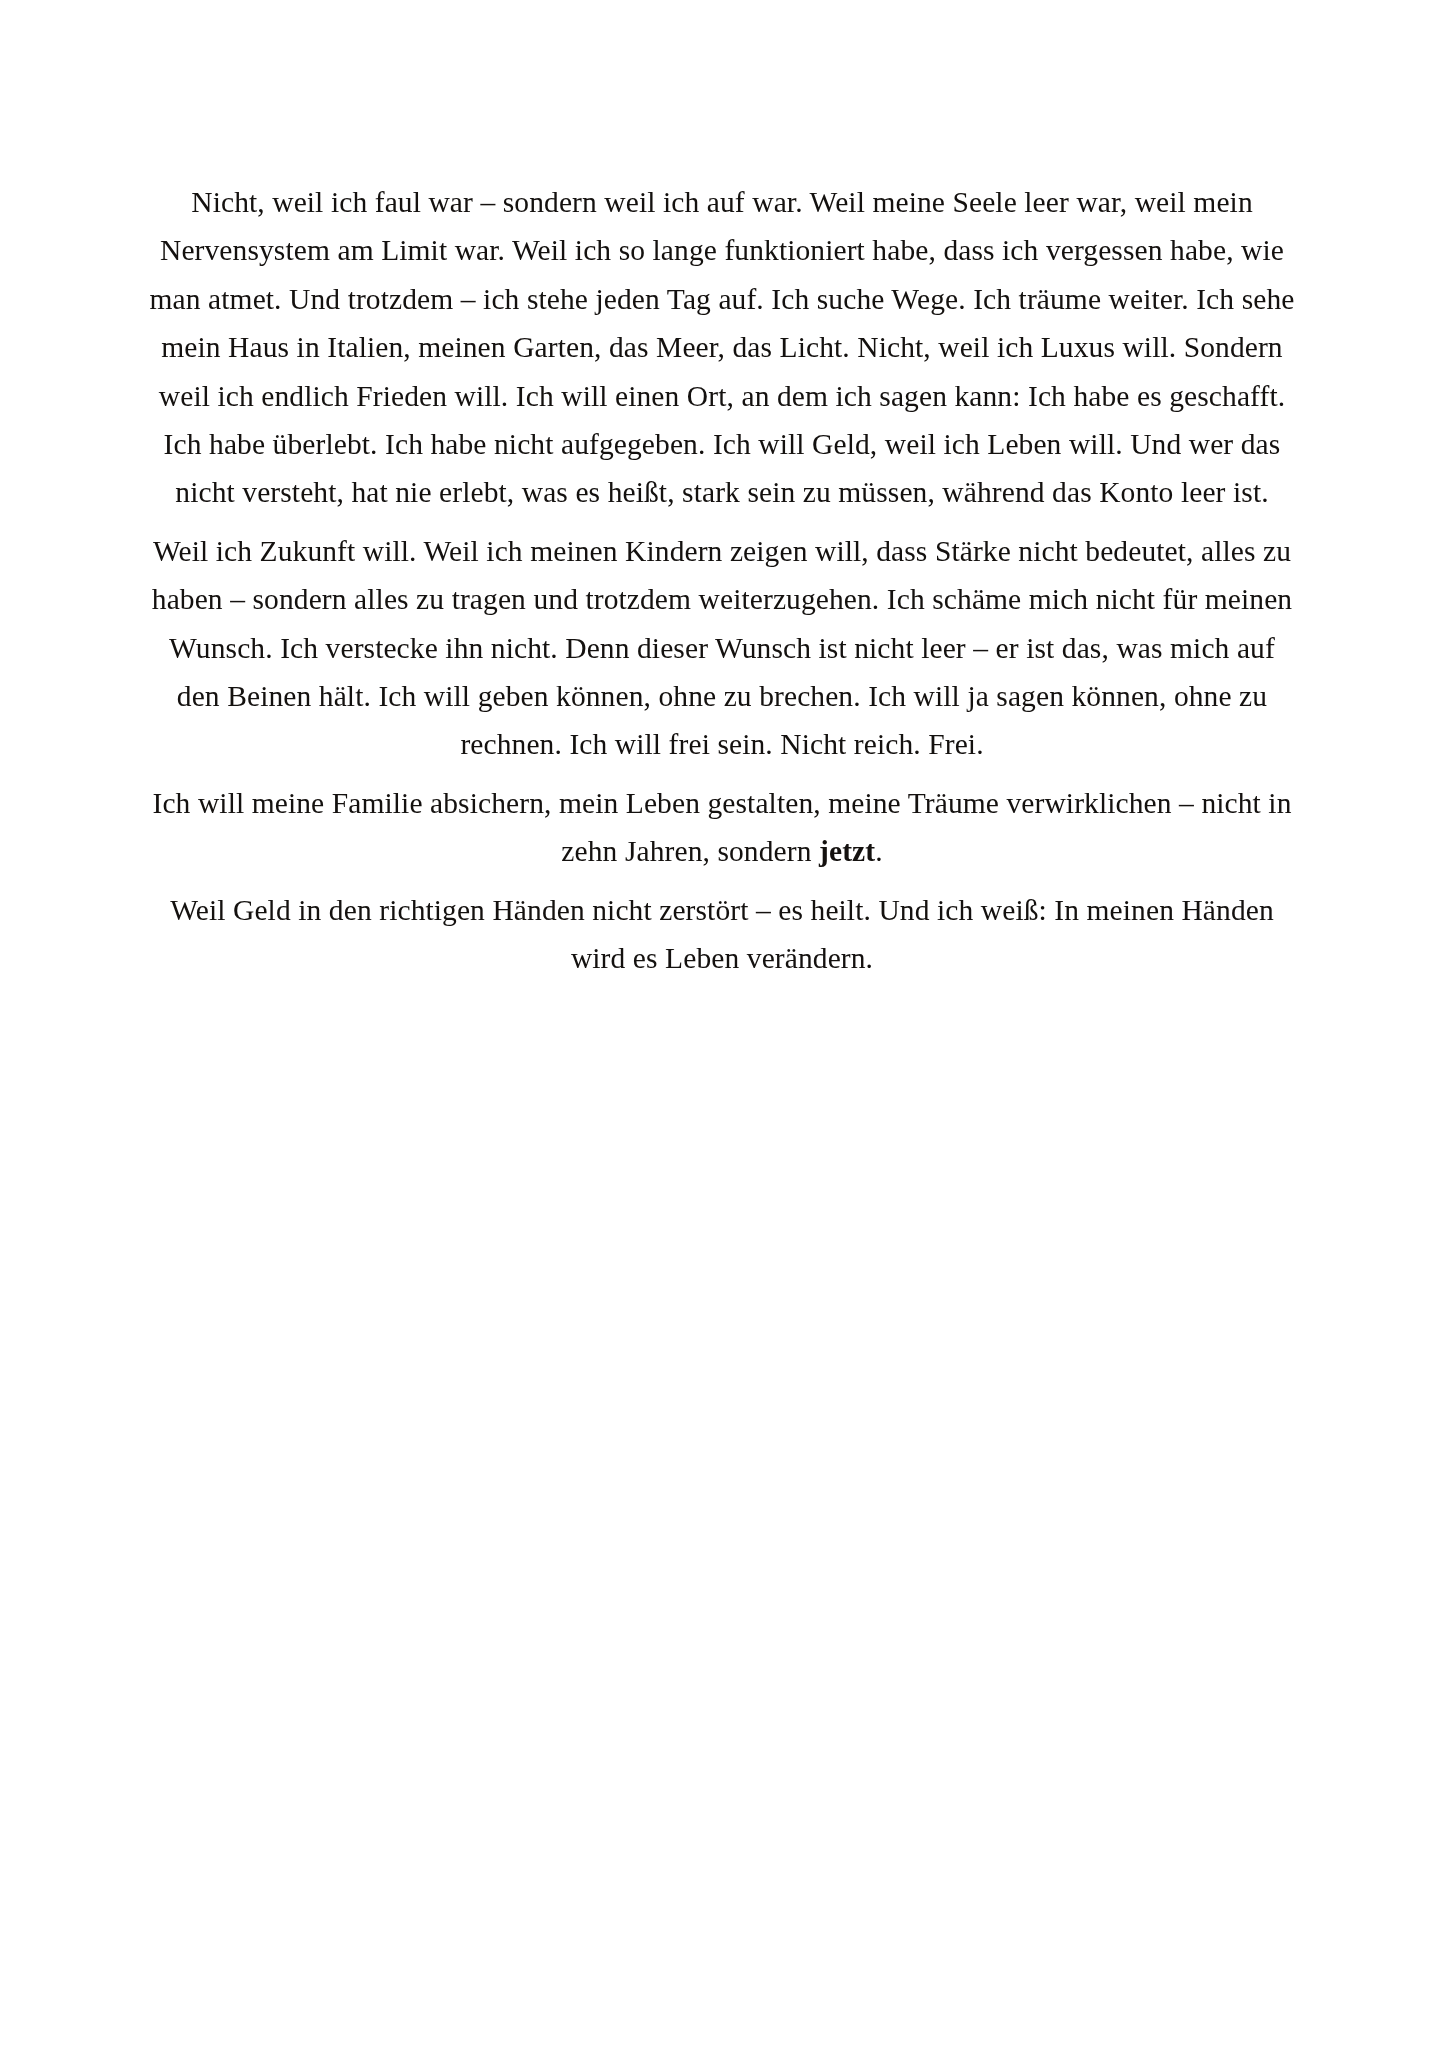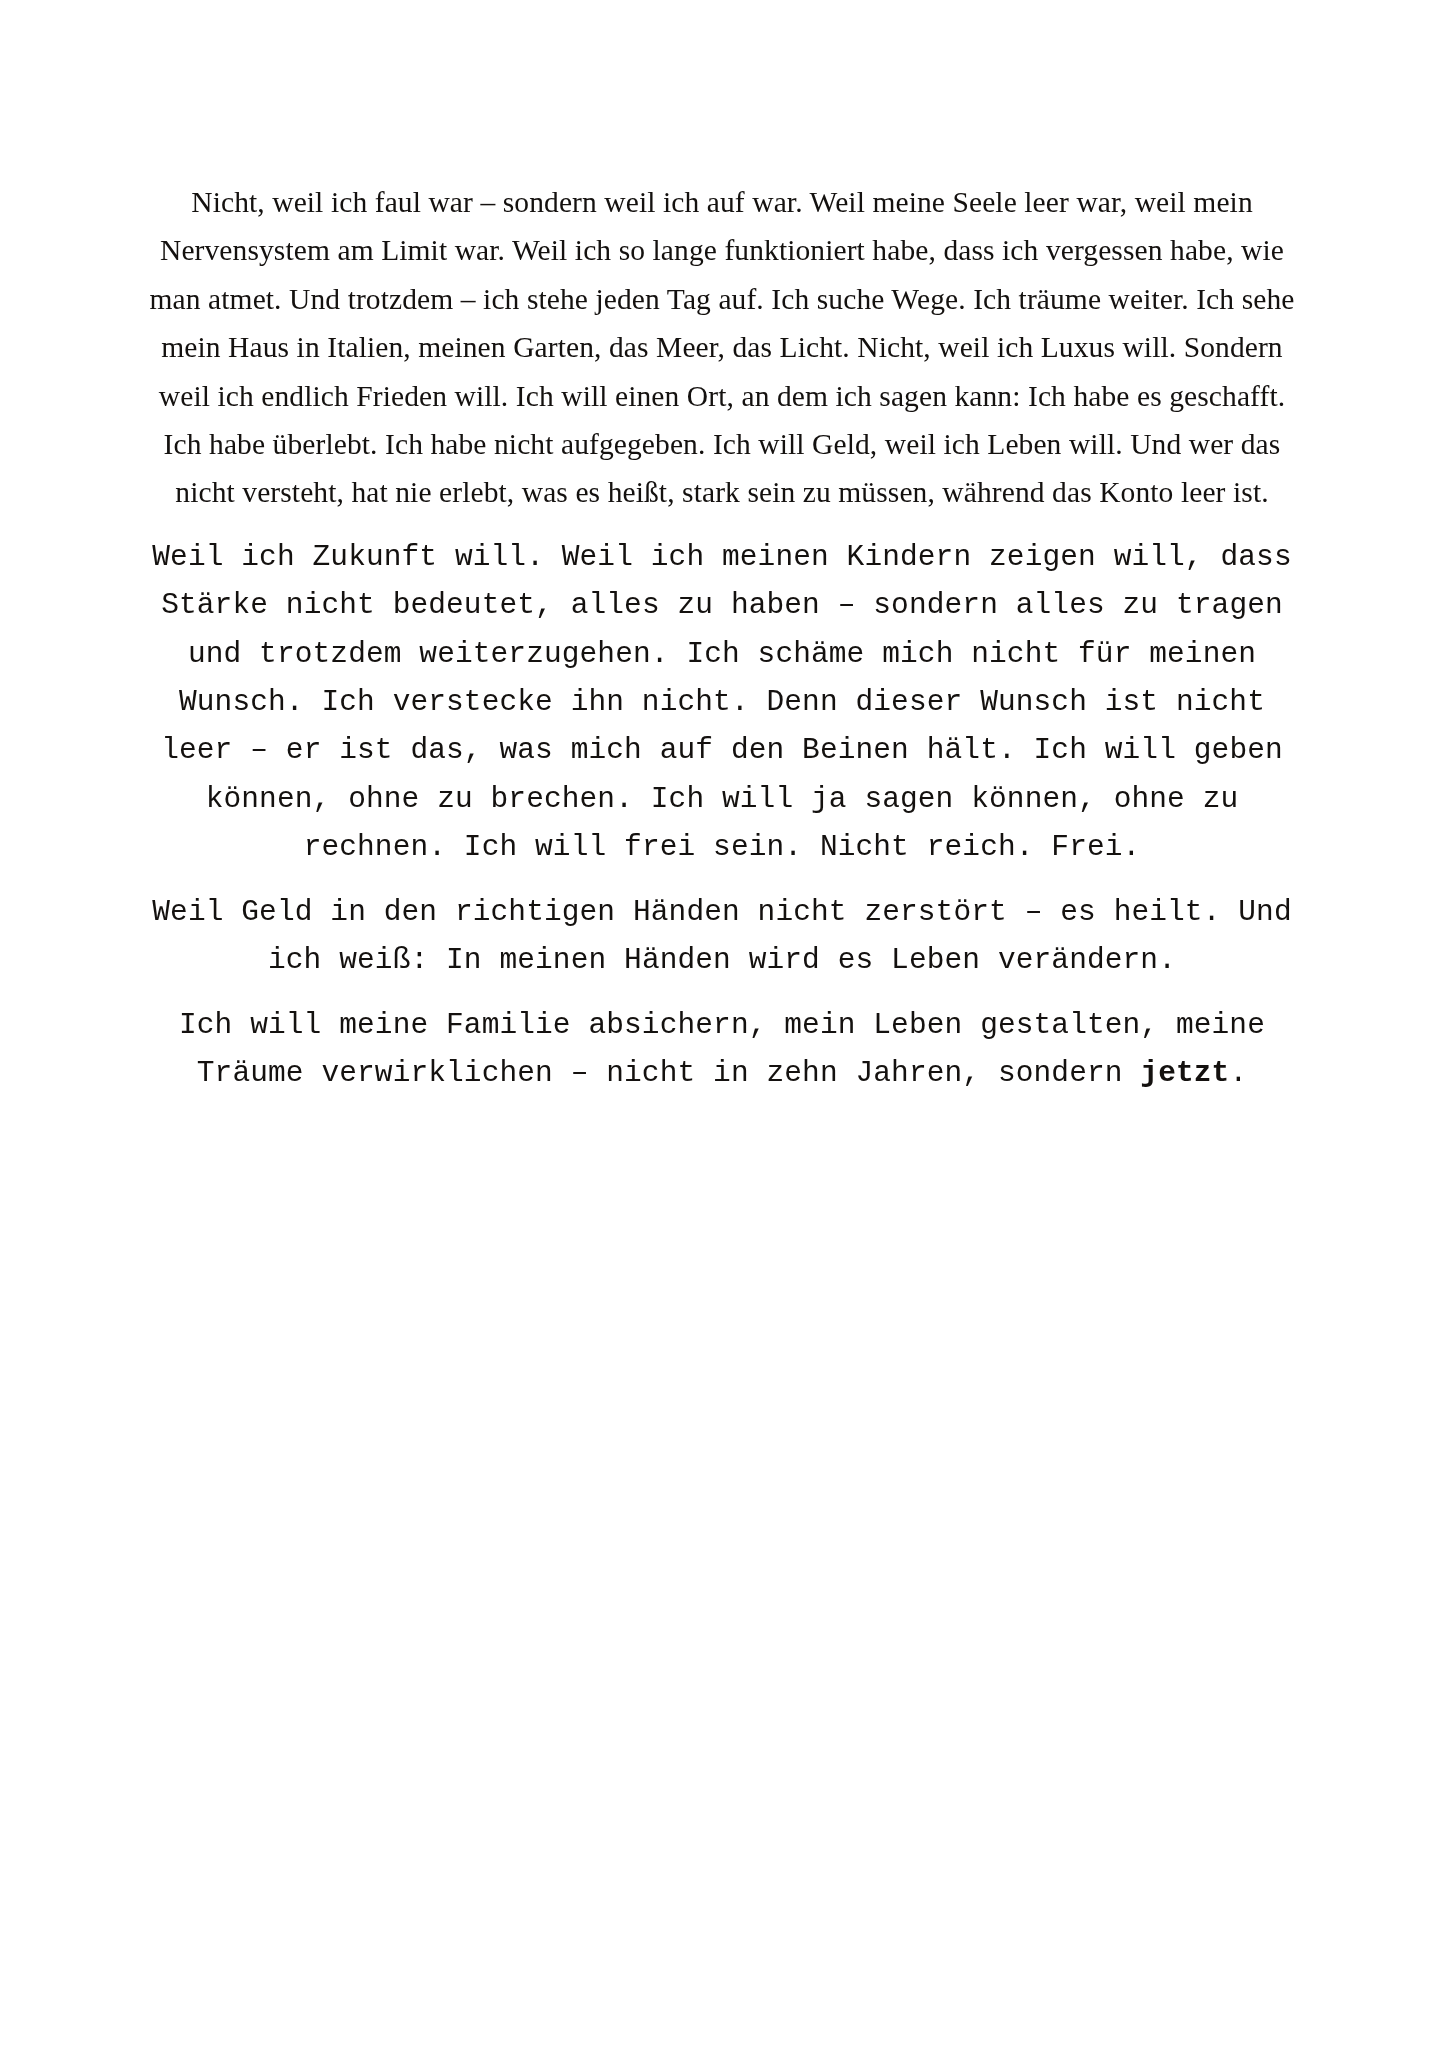--- a/index.html
+++ b/index.html
@@ -33,35 +33,34 @@
     margin: 0;
     padding: 0;
     text-align: center;
     font-size: 29.5px;
     line-height: 48.4px;
     letter-spacing: 0.1px;
     color: #14110f;
     font-weight: 400;
   }
   .para + .para {
-    margin-top: 16px;
-    font-family: Liberation Mono, monospace;
+    margin-top: 10px;
   }
   b, .bold {
     font-weight: 700;
   }
 </style>
 </head>
 <body>
 
 <div class="page">
   <div class="text-block">
 
     <p class="para">Nicht, weil ich faul war – sondern weil ich auf war. Weil meine Seele leer war, weil mein Nervensystem am Limit war. Weil ich so lange funktioniert habe, dass ich vergessen habe, wie man atmet. Und trotzdem – ich stehe jeden Tag auf. Ich suche Wege. Ich träume weiter. Ich sehe mein Haus in Italien, meinen Garten, das Meer, das Licht. Nicht, weil ich Luxus will. Sondern weil ich endlich Frieden will. Ich will einen Ort, an dem ich sagen kann: Ich habe es geschafft. Ich habe überlebt. Ich habe nicht aufgegeben. Ich will Geld, weil ich Leben will. Und wer das nicht versteht, hat nie erlebt, was es heißt, stark sein zu müssen, während das Konto leer ist.</p>
 
     <p class="para">Weil ich Zukunft will. Weil ich meinen Kindern zeigen will, dass Stärke nicht bedeutet, alles zu haben – sondern alles zu tragen und trotzdem weiterzugehen. Ich schäme mich nicht für meinen Wunsch. Ich verstecke ihn nicht. Denn dieser Wunsch ist nicht leer – er ist das, was mich auf den Beinen hält. Ich will geben können, ohne zu brechen. Ich will ja sagen können, ohne zu rechnen. Ich will frei sein. Nicht reich. Frei.</p>
 
+    <p class="para"><span>Ich will meine Familie absichern, mein Leben gestalten, meine Träume verwirklichen – nicht in zehn Jahren, sondern </span><span class="bold">jetzt</span><span>.</span></p>
+
     <p class="para">Weil Geld in den richtigen Händen nicht zerstört – es heilt. Und ich weiß: In meinen Händen wird es Leben verändern.</p>
-
-    <p class="para"><span>Ich will meine Familie absichern, mein Leben gestalten, meine Träume verwirklichen – nicht in zehn Jahren, sondern </span><span class="bold">jetzt</span><span>.</span></p>
 
   </div>
 </div>
 
 </body></html>

